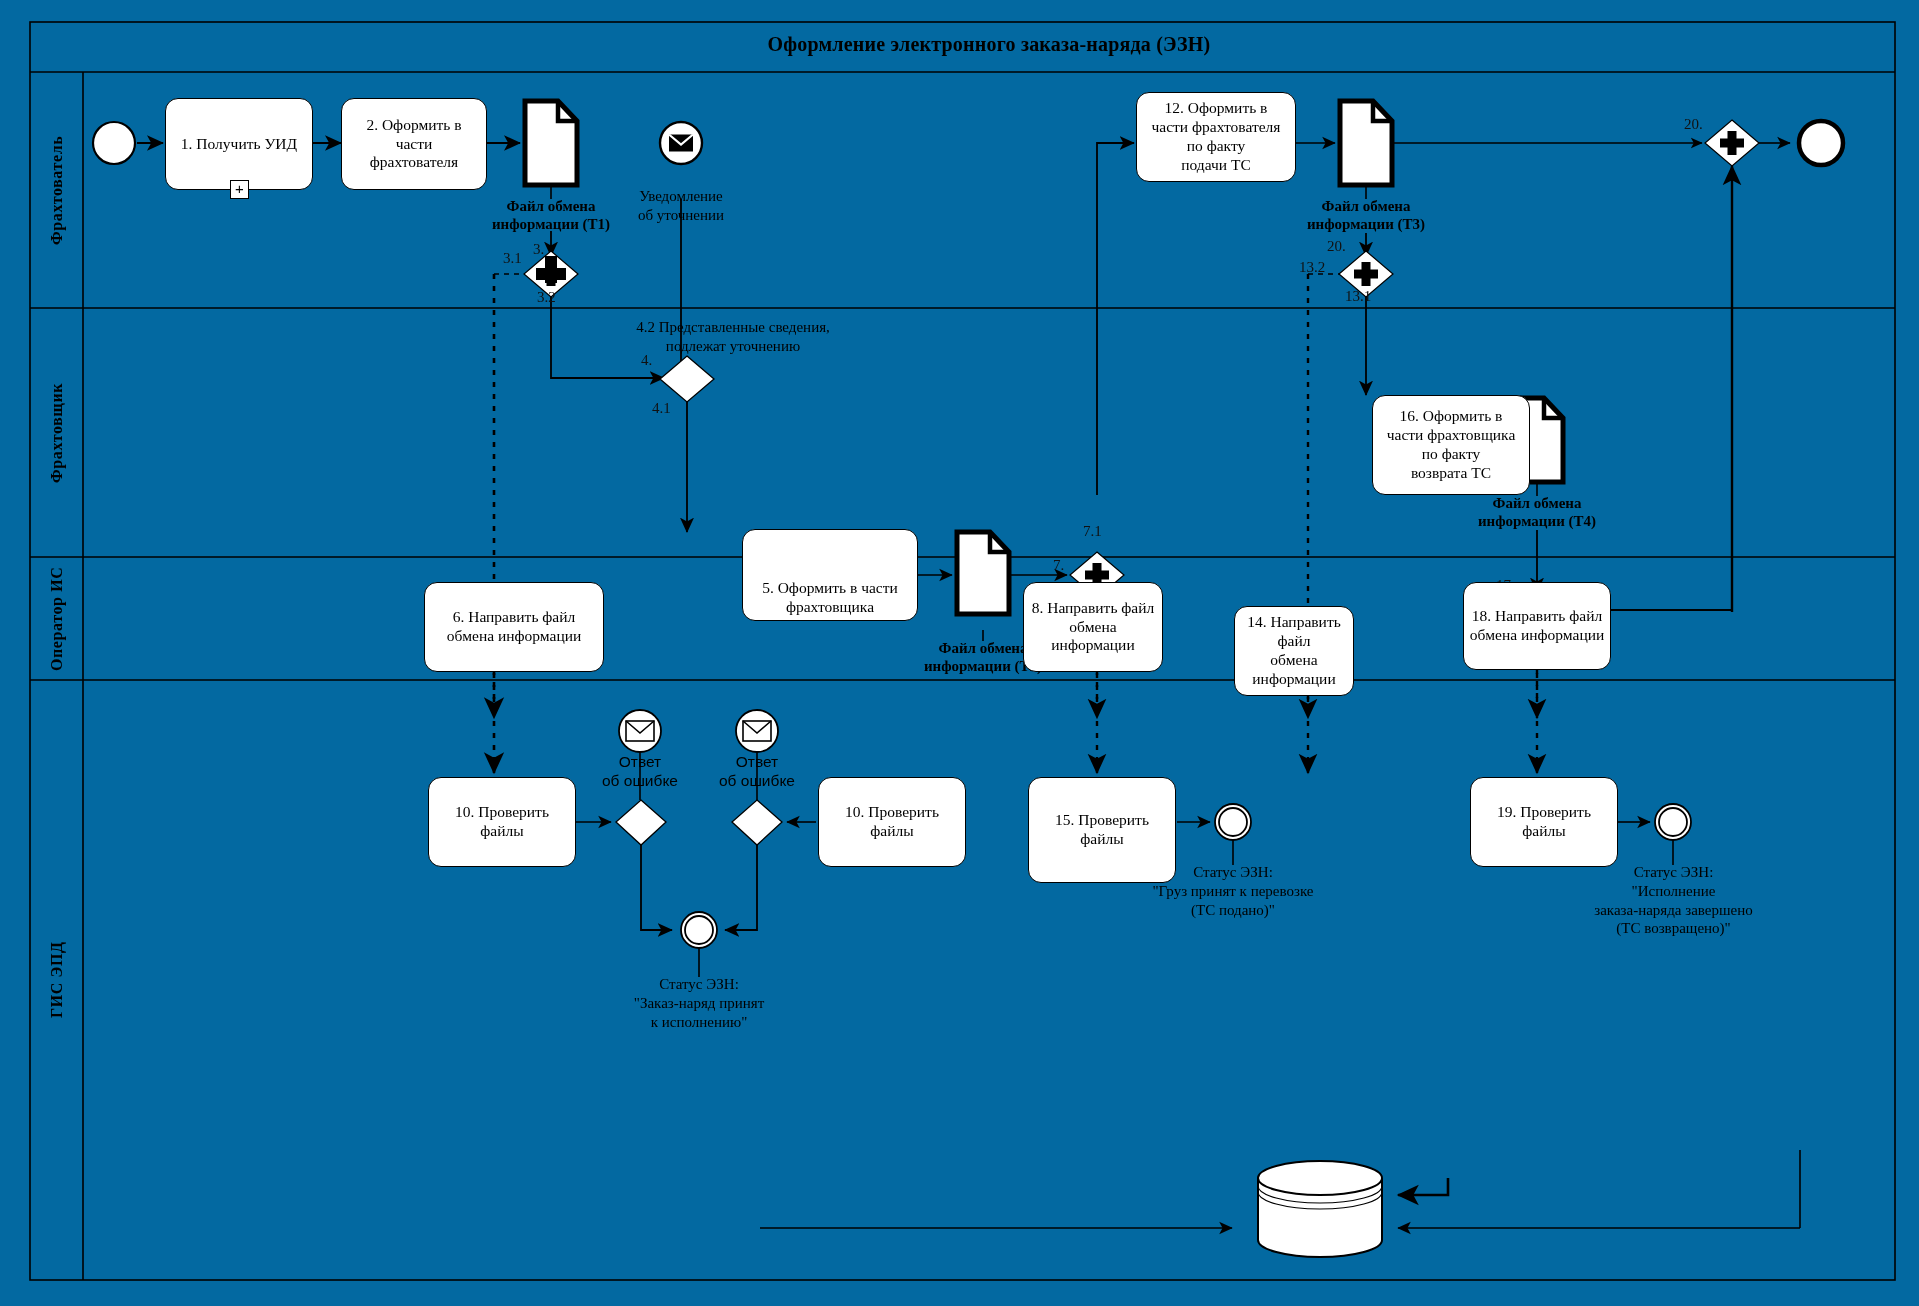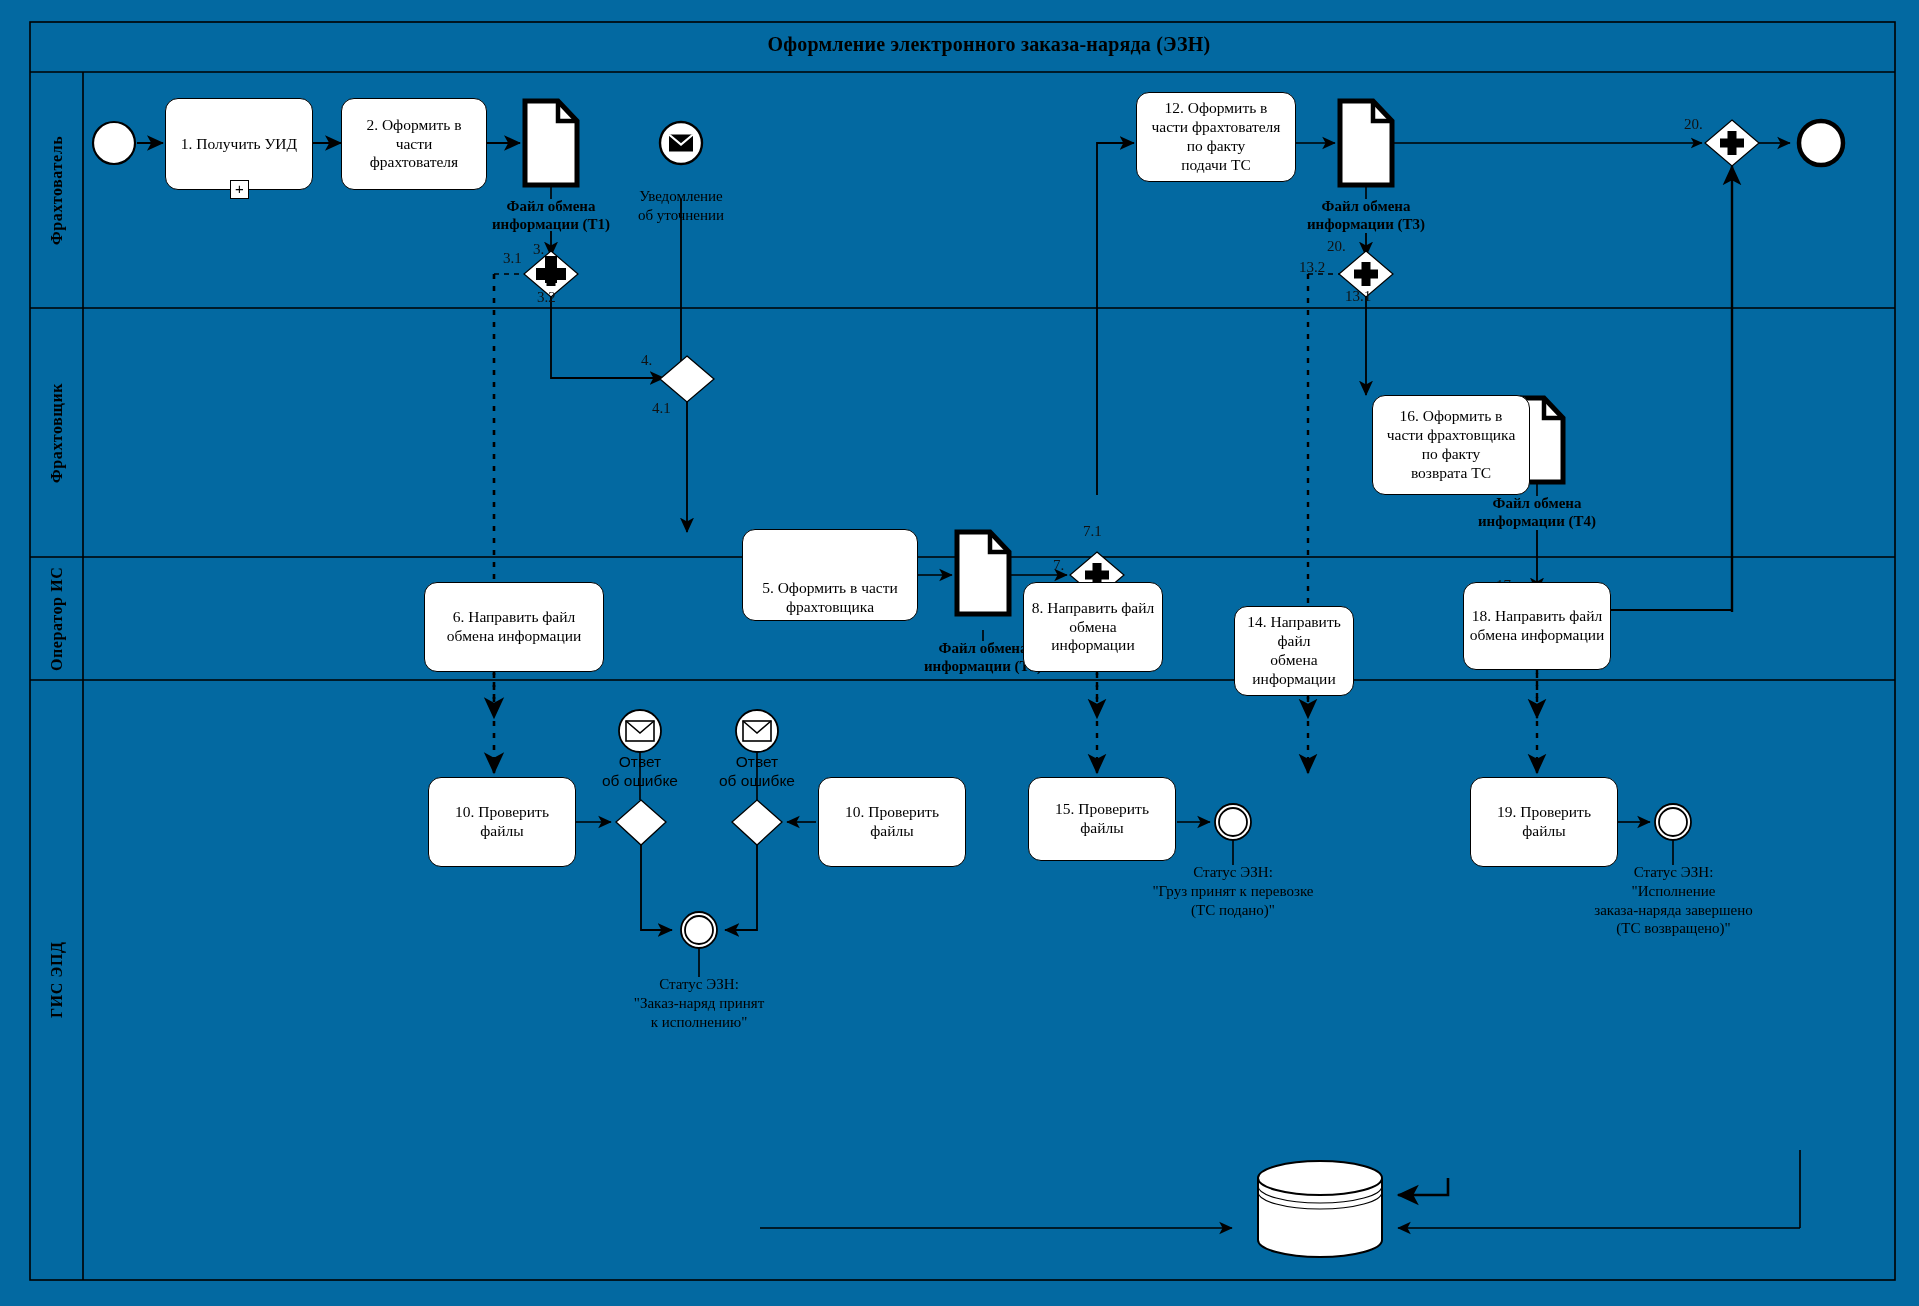--- a/index.html
+++ b/index.html
@@ -271,20 +271,21 @@
   <div class="gwnum" style="left:533px; top:241px;">3.</div>
   <div class="gwnum" style="left:503px; top:250px;">3.1</div>
   <div class="gwnum" style="left:537px; top:289px;">3.2</div>
 
   <div class="gwnum" style="left:1327px; top:238px;">20.</div>
   <div class="gwnum" style="left:1299px; top:259px;">13.2</div>
   <div class="gwnum" style="left:1345px; top:288px;">13.1</div>
 
   <div class="gwnum" style="left:1684px; top:116px;">20.</div>
 
+  <div class="plainlabel" style="left:573px; top:318px; width:320px; text-align:center;">4.2 Представленные сведения,<br>подлежат уточнению</div>
 
   <div class="gwnum" style="left:641px; top:352px;">4.</div>
   <div class="gwnum" style="left:652px; top:400px;">4.1</div>
 
   <div class="task" style="left:742px; top:529px; width:176px; height:92px;align-items:flex-end;">
     <span>5. Оформить в части<br>фрахтовщика</span>
   </div>
 
   <div class="doclabel" style="left:883px; top:639px; width:200px;">Файл обмена<br>информации (Т2)</div>
 
@@ -314,21 +315,21 @@
   <div class="task" style="left:1463px; top:582px; width:148px; height:88px;">
     <span>18. Направить файл<br>обмена информации</span>
   </div>
 
   <div class="task" style="left:428px; top:777px; width:148px; height:90px;">
     <span>10. Проверить<br>файлы</span>
   </div>
   <div class="task" style="left:818px; top:777px; width:148px; height:90px;">
     <span>10. Проверить<br>файлы</span>
   </div>
-  <div class="task" style="left:1028px; top:777px; width:148px; height:84px;font-family:Liberation Serif, serif;">
+  <div class="task" style="left:1028px; top:777px; width:148px; height:106px;font-family:Liberation Serif, serif;">
     <span>15. Проверить<br>файлы</span>
   </div>
   <div class="task" style="left:1470px; top:777px; width:148px; height:90px;">
     <span>19. Проверить<br>файлы</span>
   </div>
 
   <div class="sanslabel" style="left:570px; top:752px; width:140px;">Ответ<br>об ошибке</div>
   <div class="sanslabel" style="left:687px; top:752px; width:140px;">Ответ<br>об ошибке</div>
 
   <div class="plainlabel" style="left:599px; top:975px; width:200px;">Статус ЭЗН:<br>"Заказ-наряд принят<br>к исполнению"</div>

